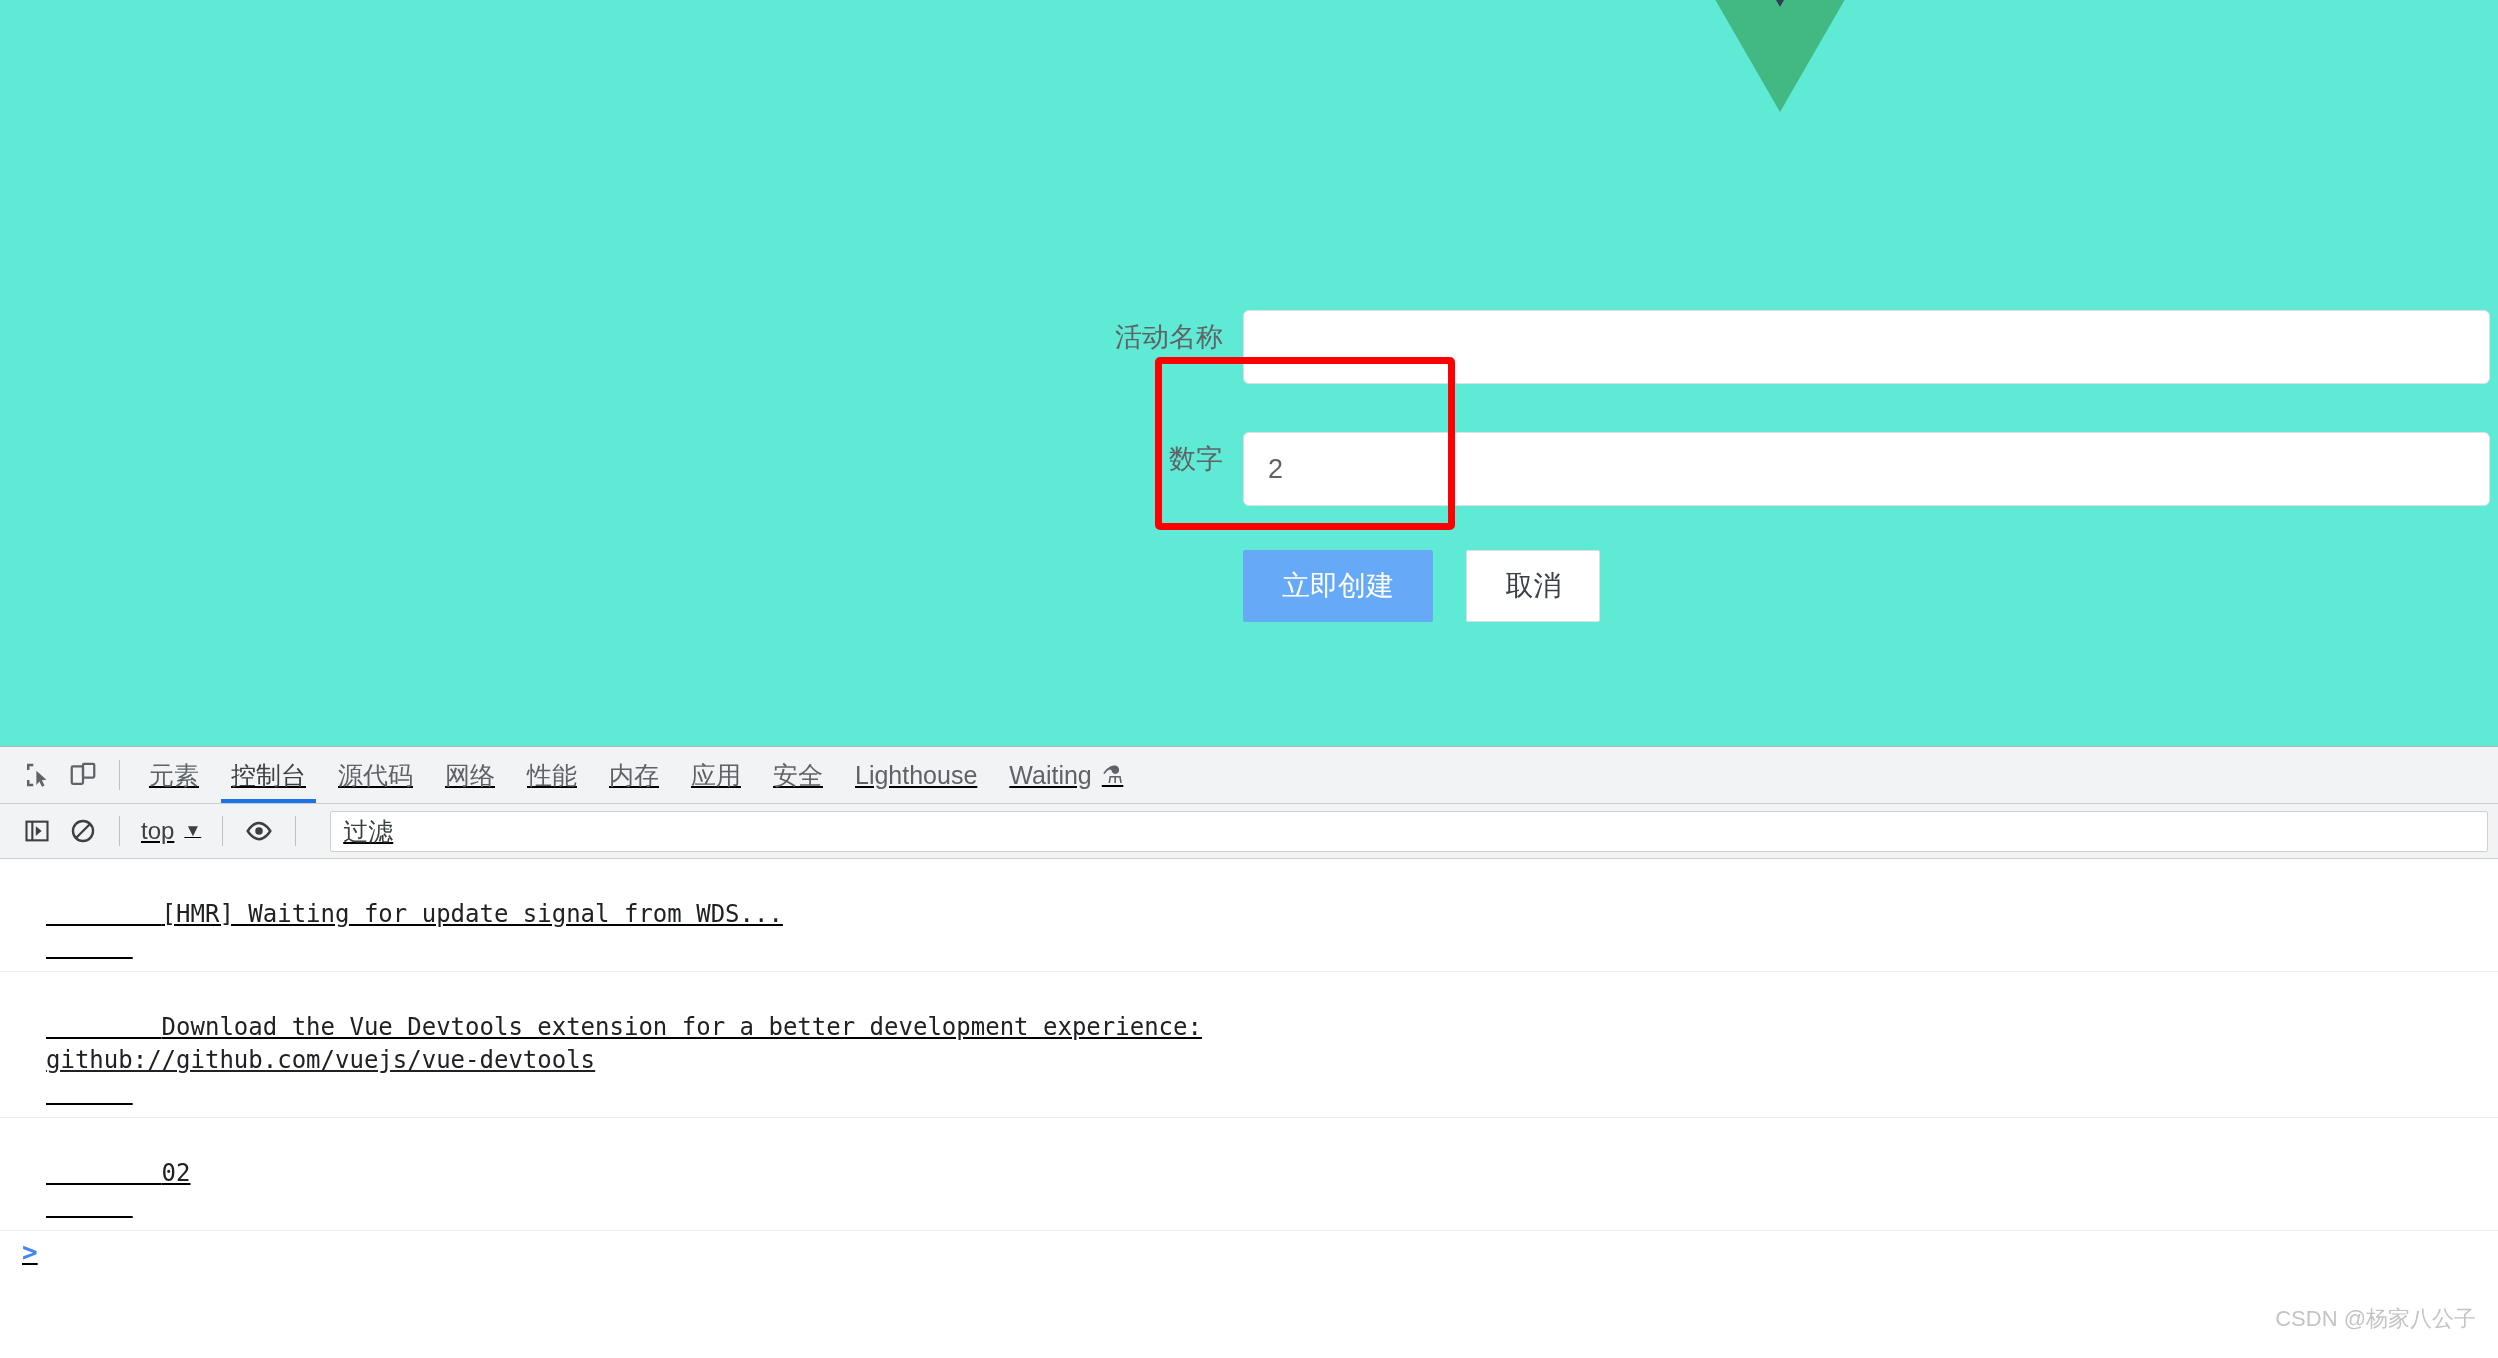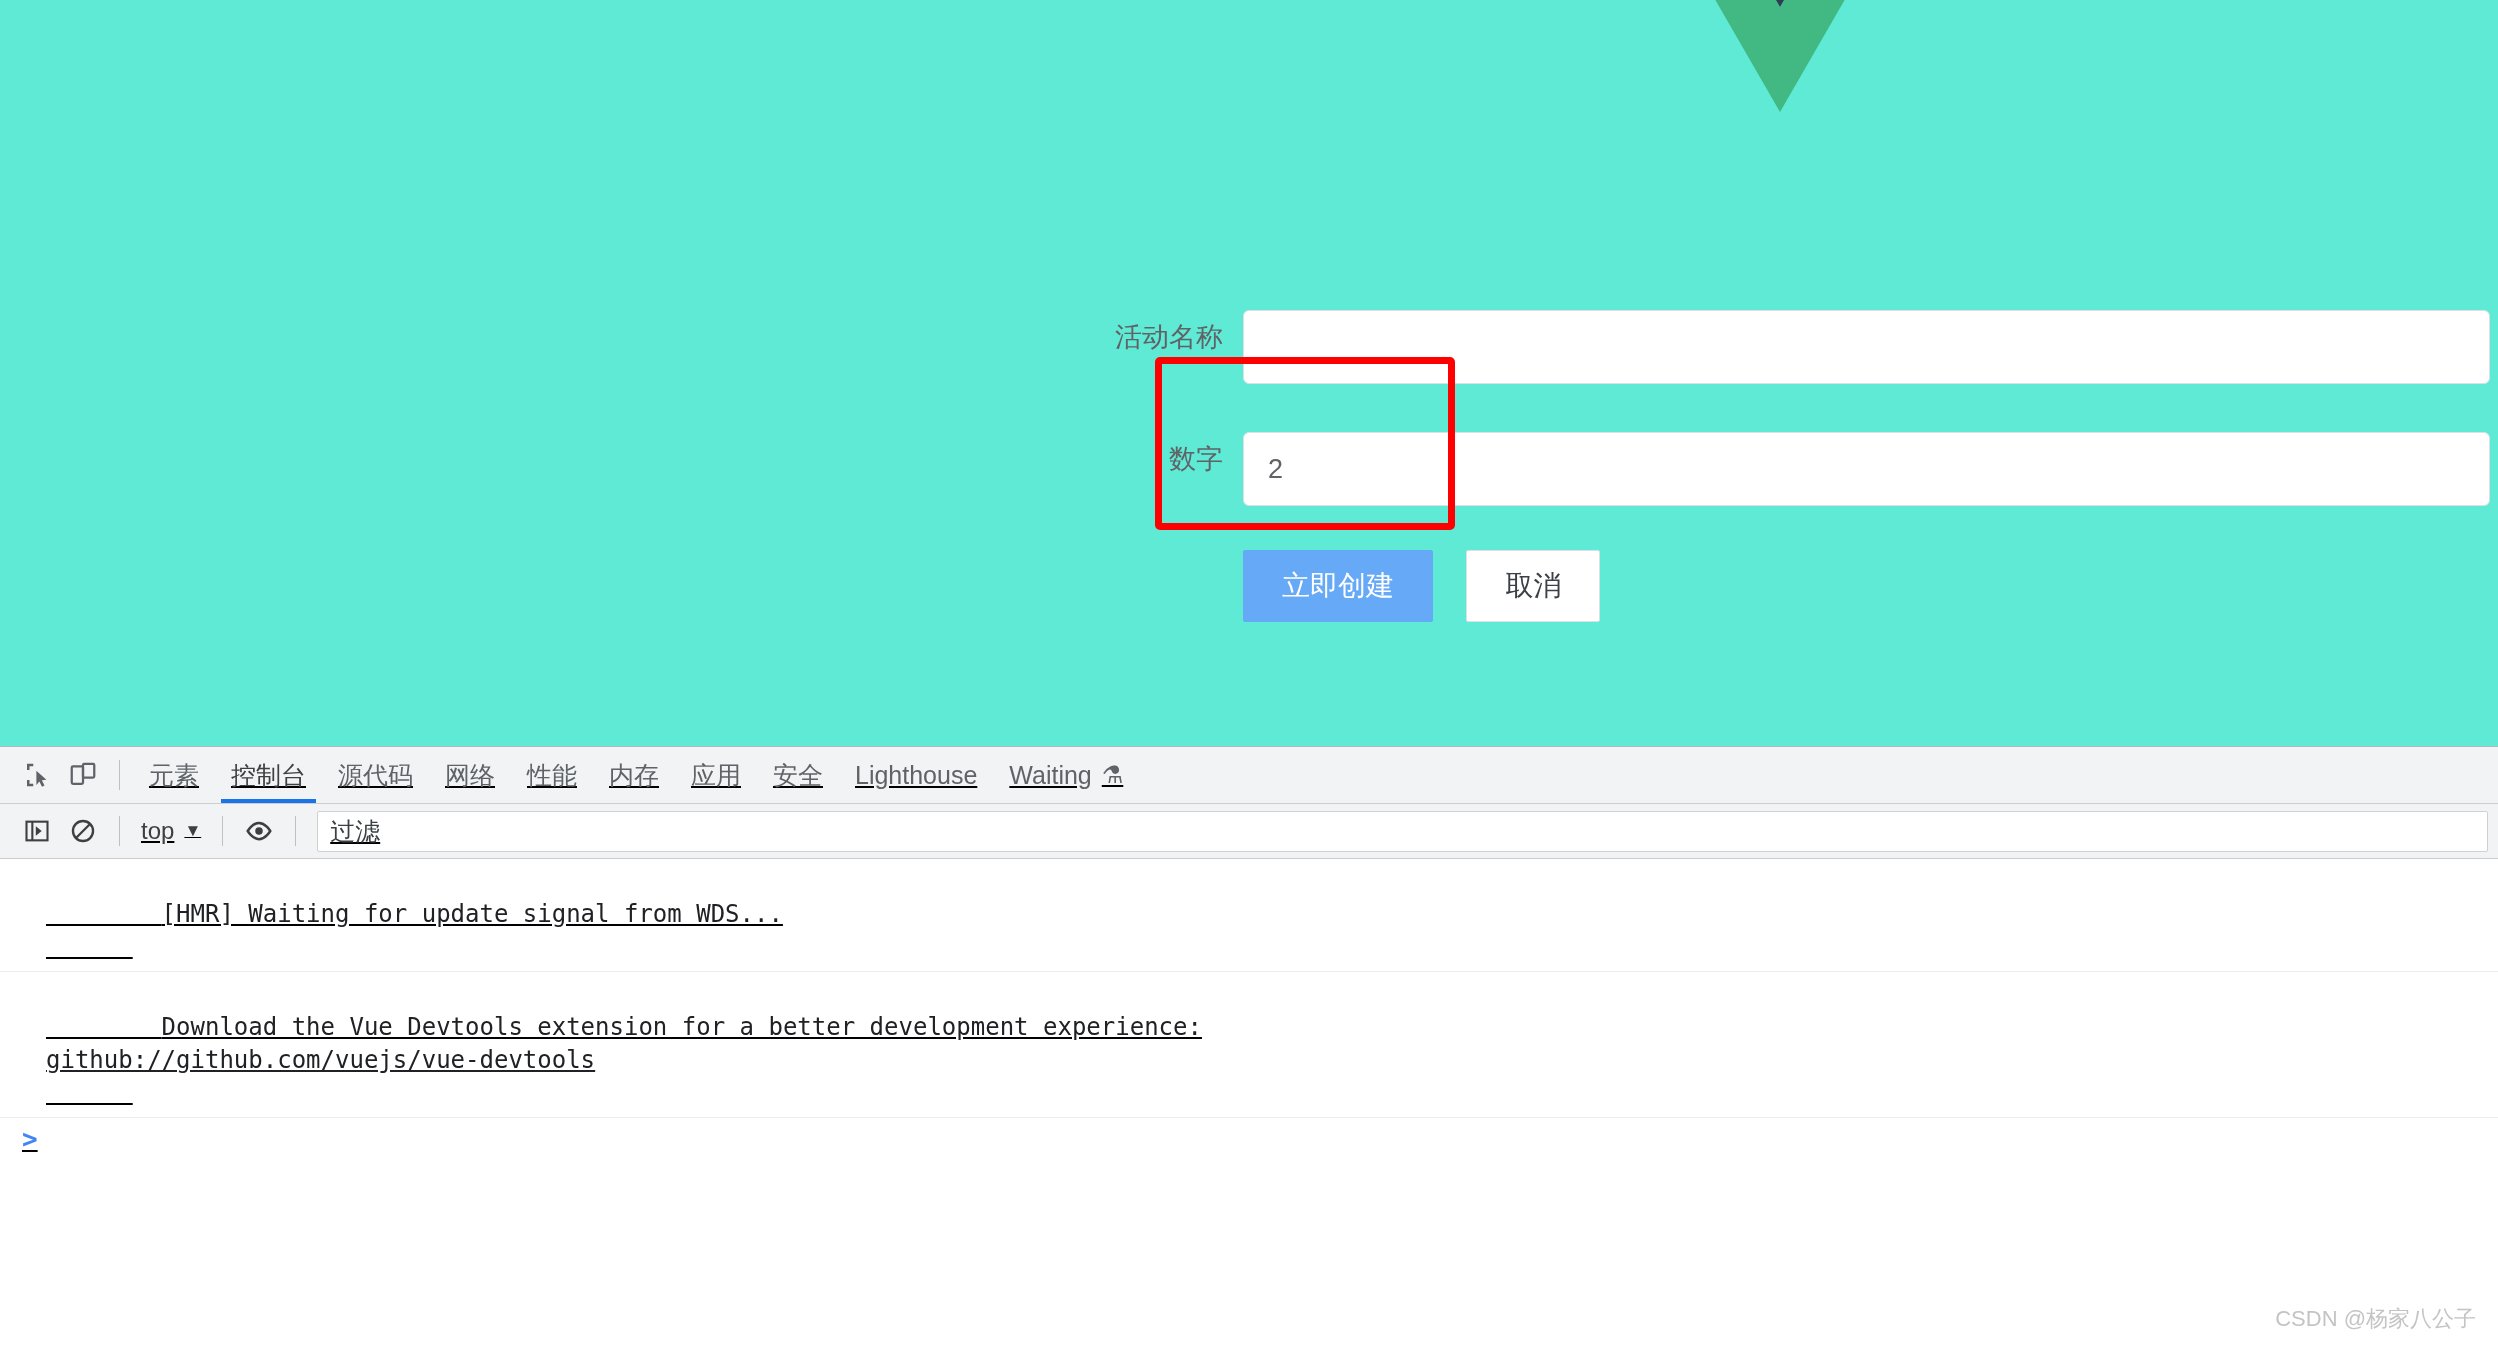--- a/index.html
+++ b/index.html
@@ -191,21 +191,21 @@
     display: flex; align-items: center;
     font-size: 24px; color: #3c4043;
     padding: 0 8px;
     cursor: pointer;
     white-space: nowrap;
   }
   .ctx-select .caret { margin-left: 10px; font-size: 17px; }
   #filter-input {
     flex: 1 1 auto;
     height: 41px;
-    margin-left: 8px;
+    margin-left: 21px;
     margin-right: 10px;
     border: 1px solid #d0d0d0;
     background: #ffffff;
     font-size: 25px;
     font-family: "Liberation Sans", sans-serif;
     color: #c2410c;
     padding: 0 12px;
     outline: none;
     border-radius: 2px;
   }
@@ -381,20 +381,23 @@
     </div>
 
     <div id="dt-console">
       <div class="log-row">
         <span>[HMR] Waiting for update signal from WDS...</span>
       </div>
       <div class="log-row">
         <span>Download the Vue Devtools extension for a better development experience:
 </span><a class="log-link" href="#">github://github.com/vuejs/vue-devtools</a>
       </div>
+      <div class="log-row">
+        <span>02</span>
+      </div>
       <div class="prompt-row">
         <span class="prompt-caret">&gt;</span>
       </div>
     </div>
 
     <div id="watermark">CSDN @杨家八公子</div>
   </div>
 
 </div>
 

